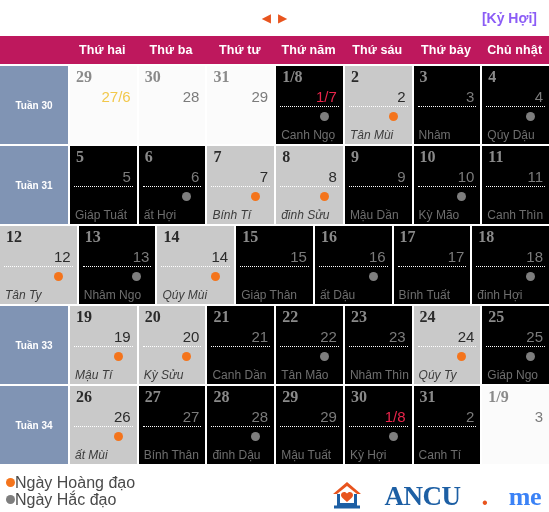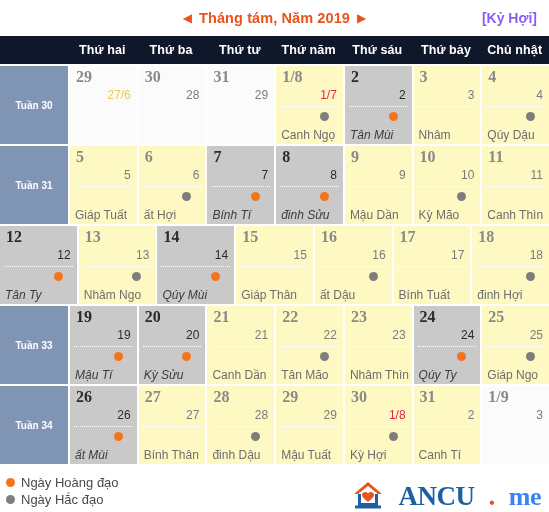--- a/index.html
+++ b/index.html
@@ -46,21 +46,21 @@
     position: absolute;
     right: 12px;
     color: #8b5cf6;
     font-weight: bold;
     font-size: 14px;
   }
 
   
   .weekbar {
     height: 28px;
-    background: #0f172a;
+    background: #be185d;
     display: flex;
     align-items: center;
   }
   .weekbar .corner { width: 68px; flex: 0 0 68px; }
   .weekbar .wd {
     flex: 1 1 0;
     text-align: center;
     color: #ffffff;
     font-weight: bold;
     font-size: 12.5px;
@@ -83,21 +83,21 @@
     font-size: 10px;
     display: flex;
     align-items: center;
     justify-content: center;
     margin-right: 2px;
   }
   .cell {
     flex: 1 1 0;
     margin-right: 2px;
     position: relative;
-    background: #fef9c3;
+    background: #000000;
     overflow: hidden;
   }
   .cell:last-child { margin-right: 0; }
   .cell.othermonth { background: #fbfbfb; }
   .cell.shade      { background: #c9c9c9; }
 
   .solar {
     position: absolute;
     left: 6px; top: 2px;
     font-family: "Liberation Serif", "DejaVu Serif", serif;
@@ -105,21 +105,21 @@
     font-weight: bold;
     color: #6d7b8d;
     line-height: 1.15;
   }
   .solar.dark { color: #2b2b2b; }
   .solar.gray { color: #8a8a8a; }
 
   .lunar {
     position: absolute;
     right: 6px; top: 23px;
-    font-size: 12px;
+    font-size: 15px;
     color: #7b7b7b;
     line-height: 1;
   }
   .lunar.red   { color: #e8244a; }
   .lunar.yellow{ color: #f2c84b; }
   .lunar.dark  { color: #2b2b2b; }
 
   .divider {
     position: absolute;
     left: 4px; right: 4px;
@@ -149,35 +149,34 @@
   
   .footer {
     position: absolute;
     left: 0; right: 0; bottom: 0;
     height: 40px;
   }
   .legend { position: absolute; left: 6px; top: 2px; }
   .legend-row {
     display: flex;
     align-items: center;
-    gap: 6px;
     height: 17px;
-    font-size: 13px;
+    font-size: 16px;
     color: #4a4a4a;
   }
   .legend-dot { width: 9px; height: 9px; border-radius: 50%; flex:0 0 9px; }
   .legend-dot.good { background: #f4741c; }
   .legend-dot.bad  { background: #7e7e7e; }
 
   .logo {
     position: absolute;
     right: 8px; bottom: 2px;
     display: flex;
     align-items: flex-end;
-    gap: 14px;
+    gap: 21px;
   }
   .logo-mark { width: 34px; height: 30px; display:block; }
   .logo-text {
     font-family: "Liberation Serif", "DejaVu Serif", serif;
     font-weight: bold;
     font-size: 27px;
     line-height: 1;
     letter-spacing: -.5px;
   }
   .logo-ancu { color: #1d5fa4; }
@@ -185,21 +184,20 @@
   .logo-me   { color: #3b82f6; font-size: 26px; }
 </style>
 </head>
 <body>
 
 <div id="app">
 
   <div class="header">
     <div class="month-nav">
       <span class="arrow">◀</span>
-      <span class="month-title">Tháng tám, Năm 2019</span>
       <span class="arrow">▶</span>
     </div>
     <span class="zodiac-year">[Kỷ Hợi]</span>
   </div>
 
   <div class="weekbar">
     <div class="corner"></div>
     <div class="wd">Thứ hai</div>
     <div class="wd">Thứ ba</div>
     <div class="wd">Thứ tư</div>

